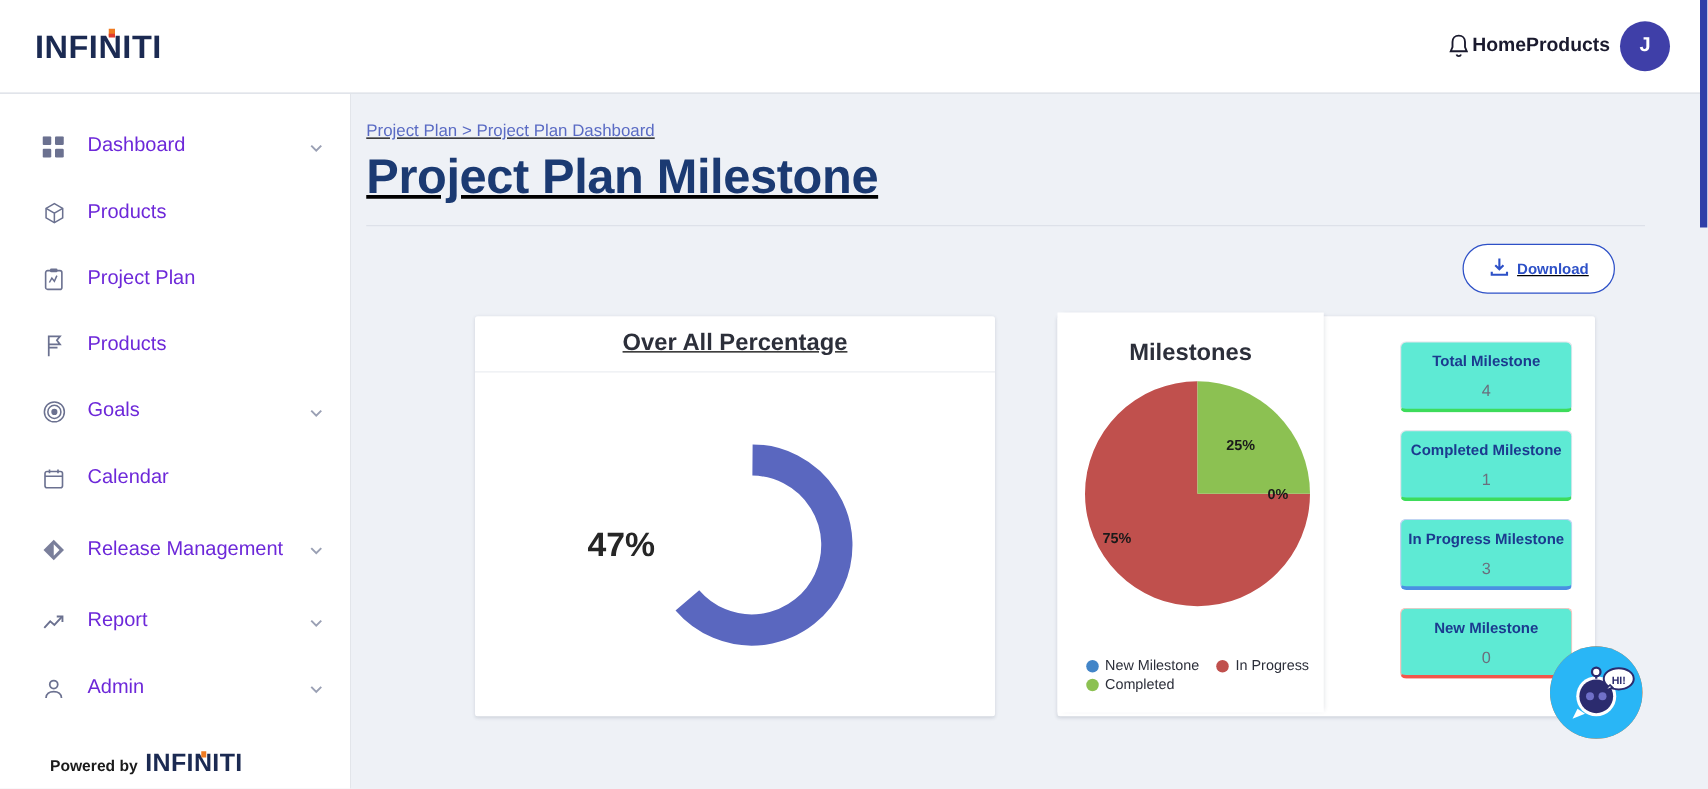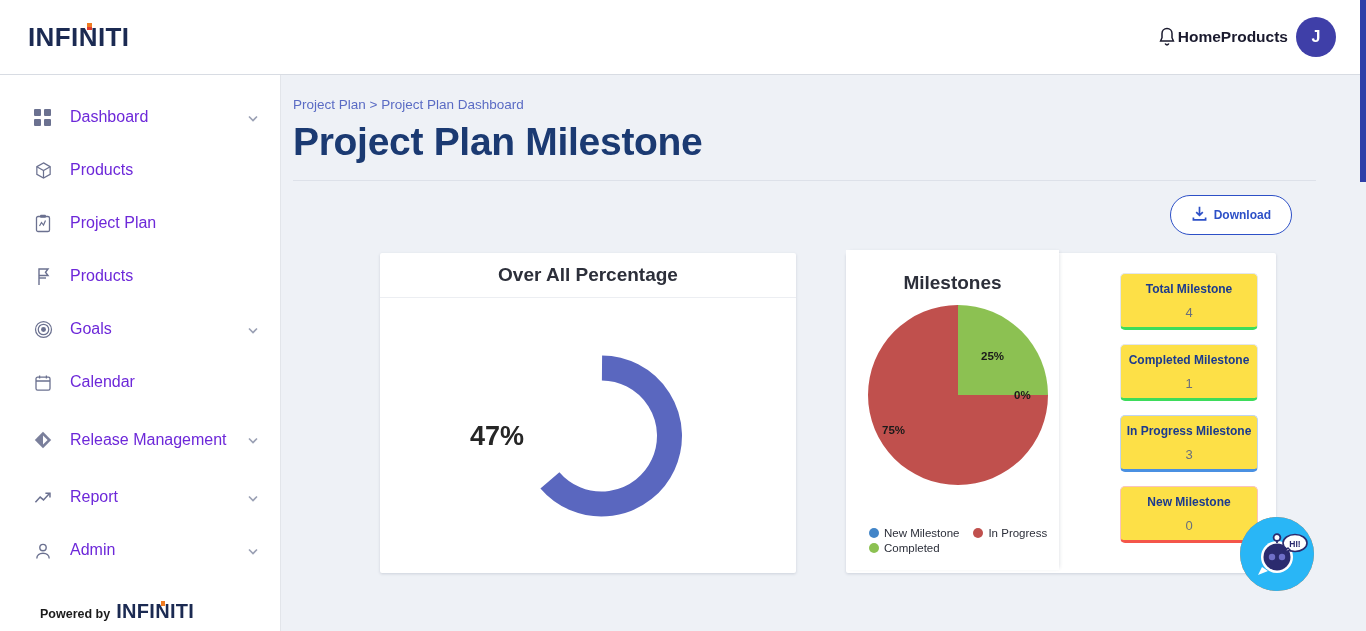--- a/index.html
+++ b/index.html
@@ -85,20 +85,21 @@
     position: absolute; width: 4px; height: 5px; background: #f07b21;
     left: 45px; top: 1px;
   }
 
   
   .main {
     position: absolute; top: 75px; left: 281px;
     width: 1079px; height: 556px;
     background: #eef1f6;
     padding: 22px 30px 16px 12px;
+    text-decoration: underline;
   }
   .breadcrumb {
     font-size: 13.5px; color: #5a6bc4; padding-left: 0; cursor: pointer;
   }
   .page-title {
     font-size: 39px; font-weight: bold; color: #1b3a72;
     margin-top: 8px; letter-spacing: -0.3px;
   }
   .title-rule {
     border-bottom: 1px solid #dde1e9;
@@ -162,21 +163,21 @@
   .lg { display: inline-flex; align-items: center; gap: 5px; }
   .lg-dot { width: 10px; height: 10px; border-radius: 50%; display: inline-block; }
 
   .ms-stats {
     position: absolute; right: 18px; top: 20px;
     width: 138px; display: flex; flex-direction: column; gap: 14px;
     z-index: 1;
   }
   .stat {
     border: 1px solid #e3e6ec; border-radius: 5px;
-    background: #fde047; padding: 8px 4px 7px;
+    background: #5eead4; padding: 8px 4px 7px;
     text-align: center;
   }
   .stat-lbl { font-size: 12px; font-weight: bold; color: #1b3a8f; }
   .stat-val { font-size: 13px; color: #6a6f7d; margin-top: 9px; }
 
   
   .chatbot {
     position: absolute; right: 52px; bottom: 40px;
     width: 74px; height: 74px; border-radius: 50%;
     background: #f97316; cursor: pointer; z-index: 30;

